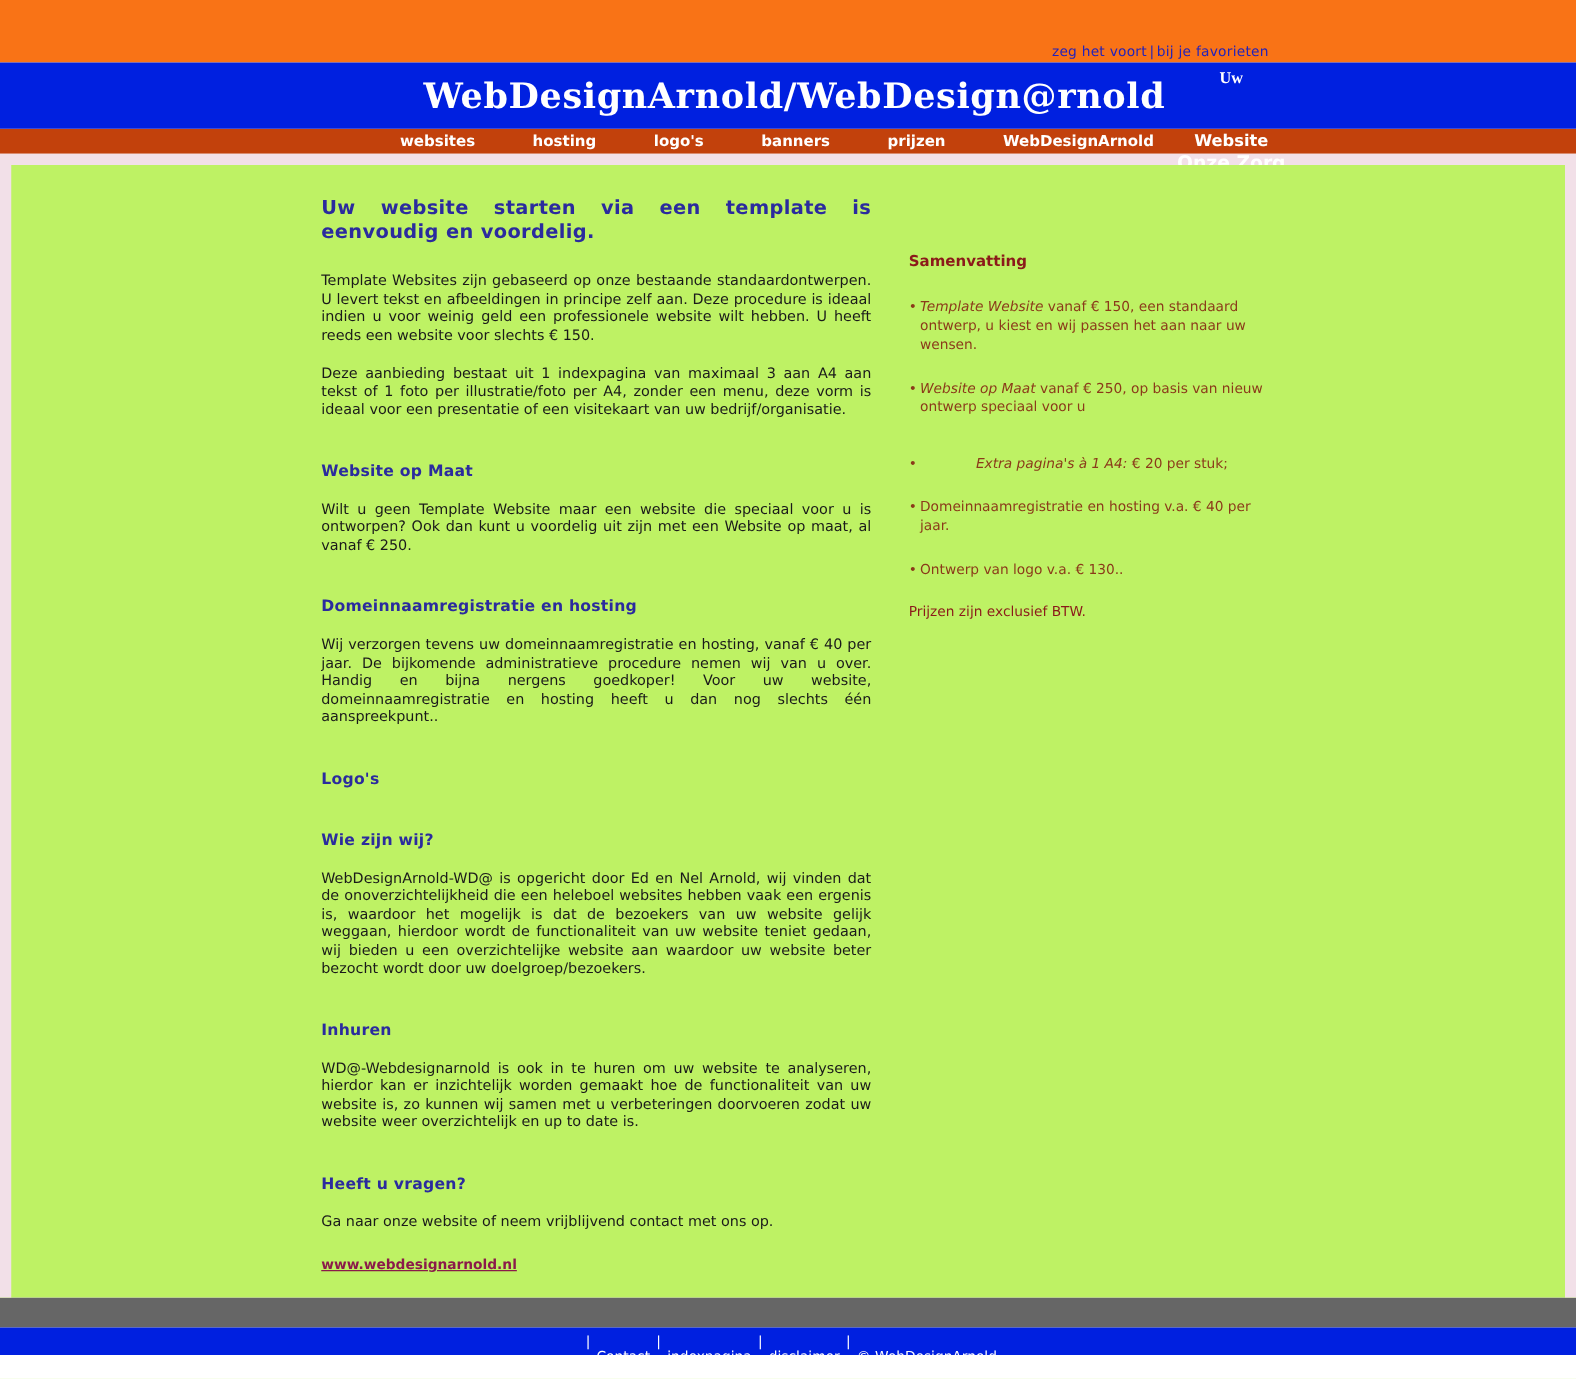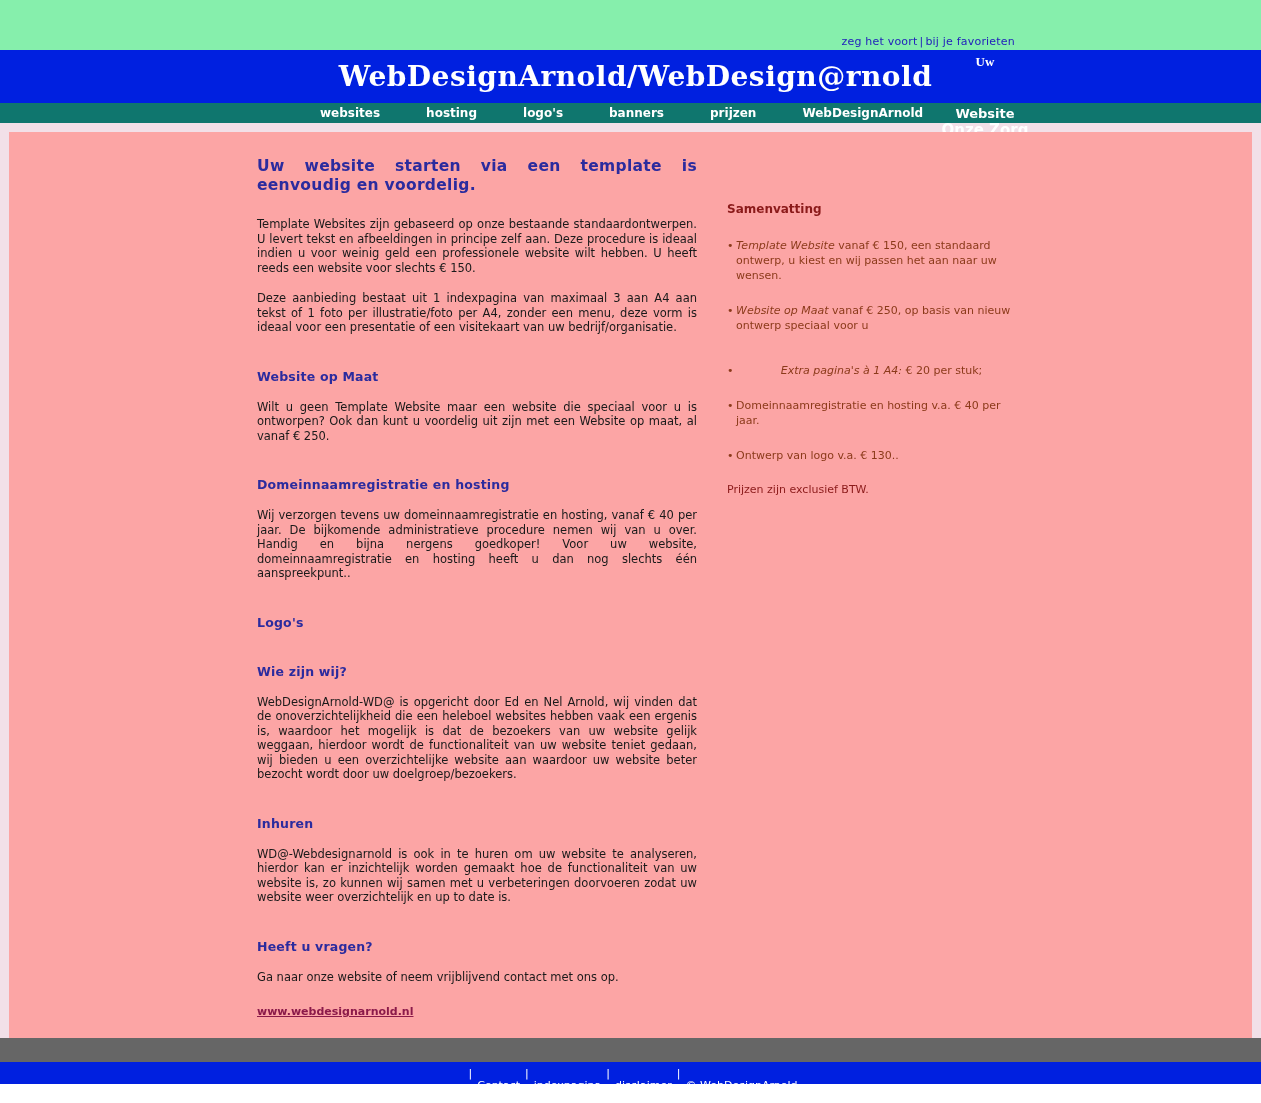--- a/index.html
+++ b/index.html
@@ -8,21 +8,21 @@
     width: 1261px;
     height: 1103px;
     background: #ffffff;
     font-family: "DejaVu Sans", sans-serif;
     overflow: hidden;
   }
 
   
   .top-strip {
     height: 50px;
-    background: #86efac;
+    background: #f97316;
     position: relative;
   }
   .utility-links {
     position: absolute;
     right: 246px;
     bottom: 2px;
     font-size: 11px;
     color: #1111cc;
     letter-spacing: 0.2px;
   }
@@ -61,21 +61,21 @@
     line-height: 16px;
     text-align: center;
   }
   .banner-slogan .l1 { display: block; font-family: Liberation Serif, serif; }
   .banner-slogan .l2 { display: block; margin-top: 36px; }
   .banner-slogan .l3 { display: block; font-size: 15px; }
 
   
   .navbar {
     height: 20px;
-    background: #0f766e;
+    background: #c2410c;
     display: flex;
     align-items: center;
     padding-left: 320px;
   }
   .navbar a {
     color: #ffffff;
     font-size: 12px;
     font-weight: bold;
     text-decoration: none;
     margin-right: 46px;
@@ -85,21 +85,21 @@
   
   .under-nav {
     height: 9px;
     background: #f2e0e8;
   }
 
   
   .page {
     position: relative;
     height: 906px;
-    background: #fca5a5;
+    background: #bef264;
     border-left: 9px solid #f2e0e8;
     border-right: 9px solid #f2e0e8;
   }
 
   .content {
     position: absolute;
     left: 248px;
     top: 25px;
     width: 440px;
   }

